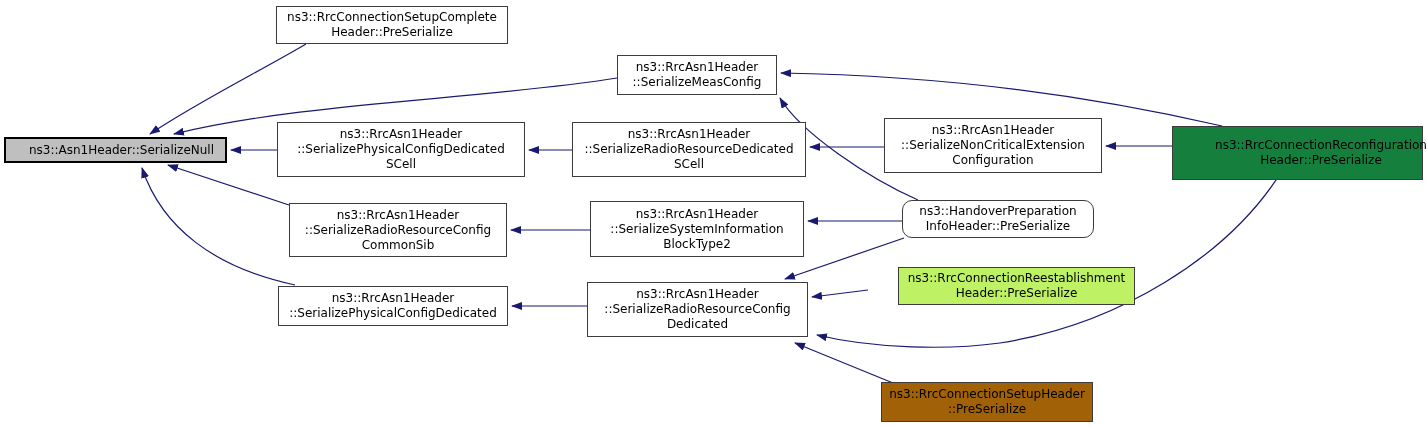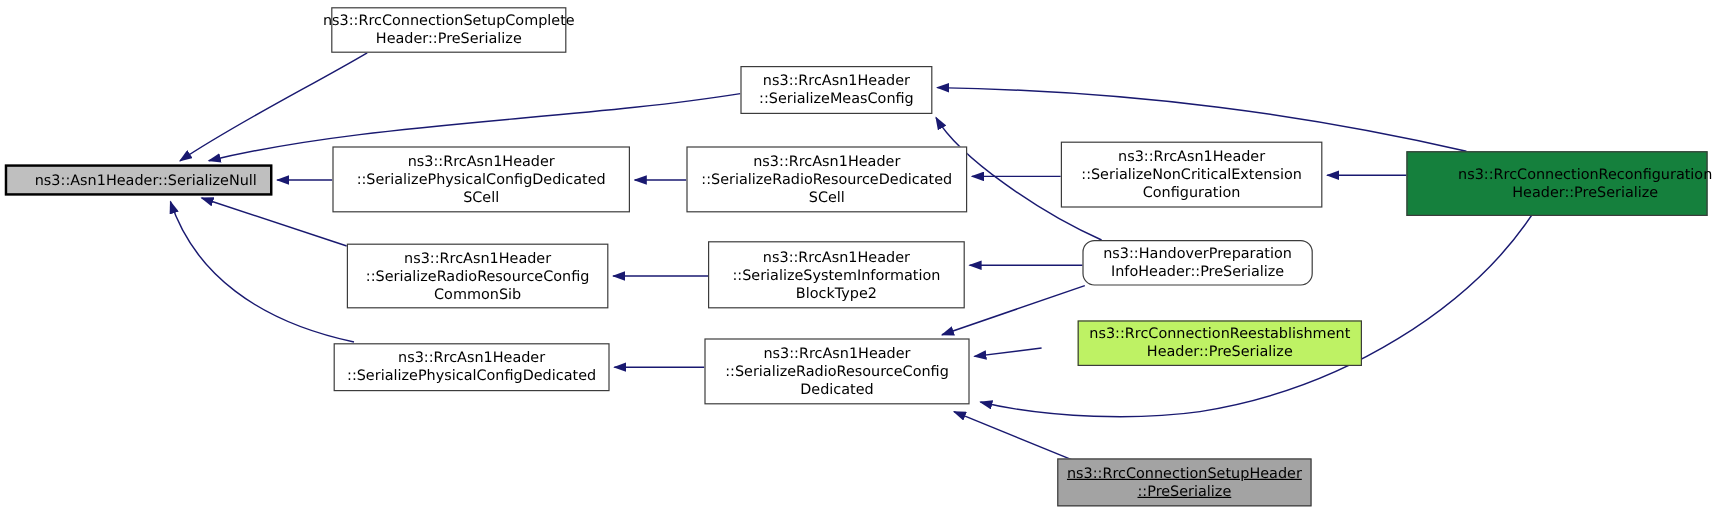--- a/index.html
+++ b/index.html
@@ -74,21 +74,21 @@
       <path d="M904,238 L785,279" class="edge" stroke="#191970" marker-end="url(#arrowhead)"></path>
       <path d="M868,290 L812,297" class="edge" stroke="#191970" marker-end="url(#arrowhead)"></path>
       <path d="M1285,166 C1230,258 1115,325 1000,343 C950,350 875,349 817,335" class="edge" stroke="#191970" marker-end="url(#arrowhead)"></path>
       <path d="M893,383 L795,343" class="edge" stroke="#191970" marker-end="url(#arrowhead)"></path>
       <path d="M587,306 L512,306" class="edge" stroke="#191970" marker-end="url(#arrowhead)"></path>
       <path d="M590,230 L511,230" class="edge" stroke="#191970" marker-end="url(#arrowhead)"></path>
     </svg>
 <div class="node highlight" style="left: 4px; top: 137px; width: 223px; height: 26px; background: rgb(191, 191, 191); border-color: rgb(0, 0, 0); color: rgb(0, 0, 0); padding-left: 12px;">
       <span class="line">ns3::Asn1Header::SerializeNull</span>
     </div>
-    <div class="node" style="left: 276px; top: 6px; width: 196px; height: 38px; background: rgb(255, 255, 255); border-color: rgb(60, 60, 60); color: rgb(0, 0, 0);">
+    <div class="node" style="left: 276px; top: 6px; width: 232px; height: 38px; background: rgb(255, 255, 255); border-color: rgb(60, 60, 60); color: rgb(0, 0, 0);">
       <span class="line">ns3::RrcConnectionSetupComplete</span>
       <span class="line">Header::PreSerialize</span>
     </div>
     <div class="node" style="left: 617px; top: 55px; width: 160px; height: 40px; background: rgb(255, 255, 255); border-color: rgb(60, 60, 60); color: rgb(0, 0, 0);">
       <span class="line">ns3::RrcAsn1Header</span>
       <span class="line">::SerializeMeasConfig</span>
     </div>
     <div class="node" style="left: 277px; top: 122px; width: 248px; height: 55px; background: rgb(255, 255, 255); border-color: rgb(60, 60, 60); color: rgb(0, 0, 0);">
       <span class="line">ns3::RrcAsn1Header</span>
       <span class="line">::SerializePhysicalConfigDedicated</span>
@@ -128,17 +128,17 @@
     </div>
     <div class="node" style="left: 587px; top: 282px; width: 221px; height: 55px; background: rgb(255, 255, 255); border-color: rgb(60, 60, 60); color: rgb(0, 0, 0);">
       <span class="line">ns3::RrcAsn1Header</span>
       <span class="line">::SerializeRadioResourceConfig</span>
       <span class="line">Dedicated</span>
     </div>
     <div class="node" style="left: 868px; top: 267px; width: 237px; height: 38px; background: #bef264; border-color: rgb(60, 60, 60); color: rgb(0, 0, 0); margin-left: 30px;">
       <span class="line">ns3::RrcConnectionReestablishment</span>
       <span class="line">Header::PreSerialize</span>
     </div>
-    <div class="node" style="left: 881px; top: 382px; width: 212px; height: 40px; background: #a3a3a3; border-color: rgb(60, 60, 60); color: rgb(0, 0, 0); text-decoration: underline;">
+    <div class="node" style="left: 881px; top: 382px; width: 212px; height: 40px; background: #a16207; border-color: rgb(60, 60, 60); color: rgb(0, 0, 0);">
       <span class="line">ns3::RrcConnectionSetupHeader</span>
       <span class="line">::PreSerialize</span>
     </div>
   </div>
 
 </body></html>

